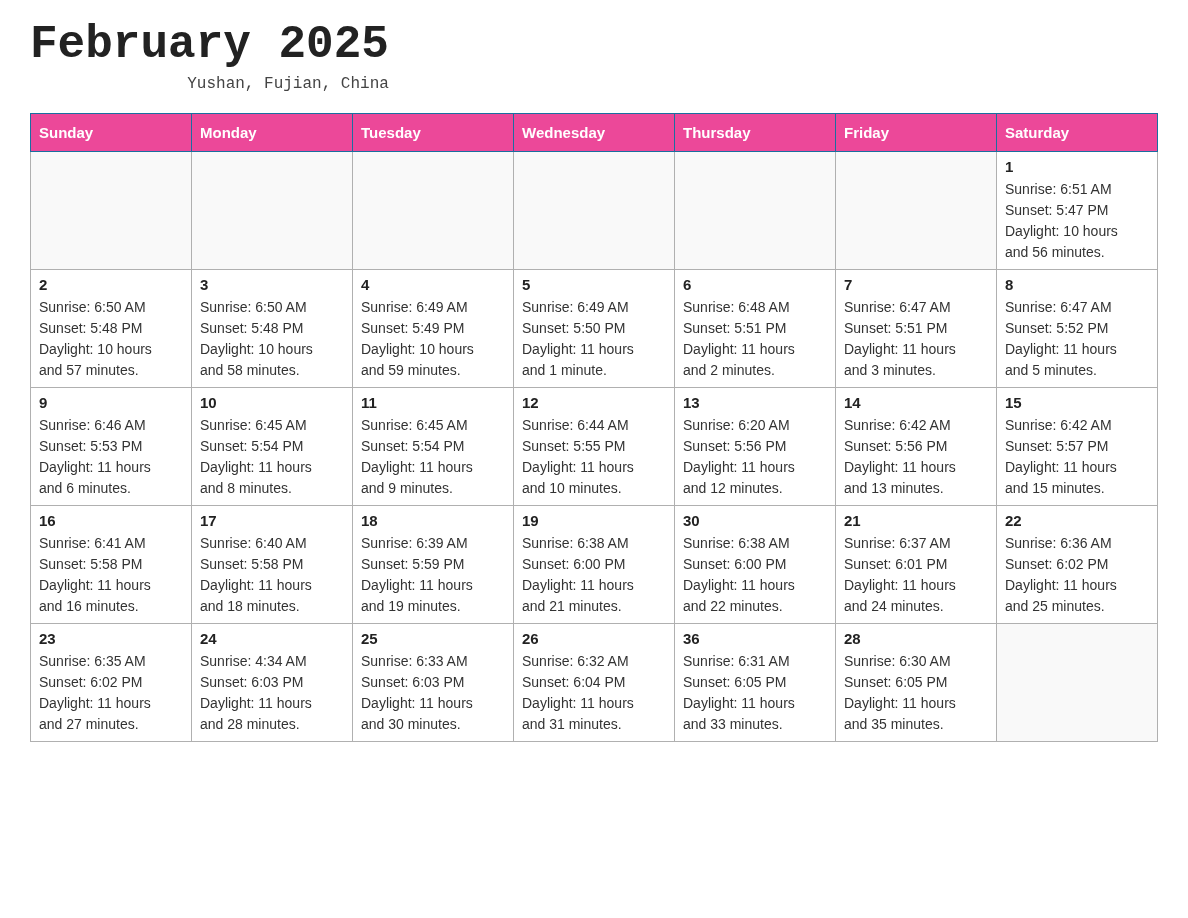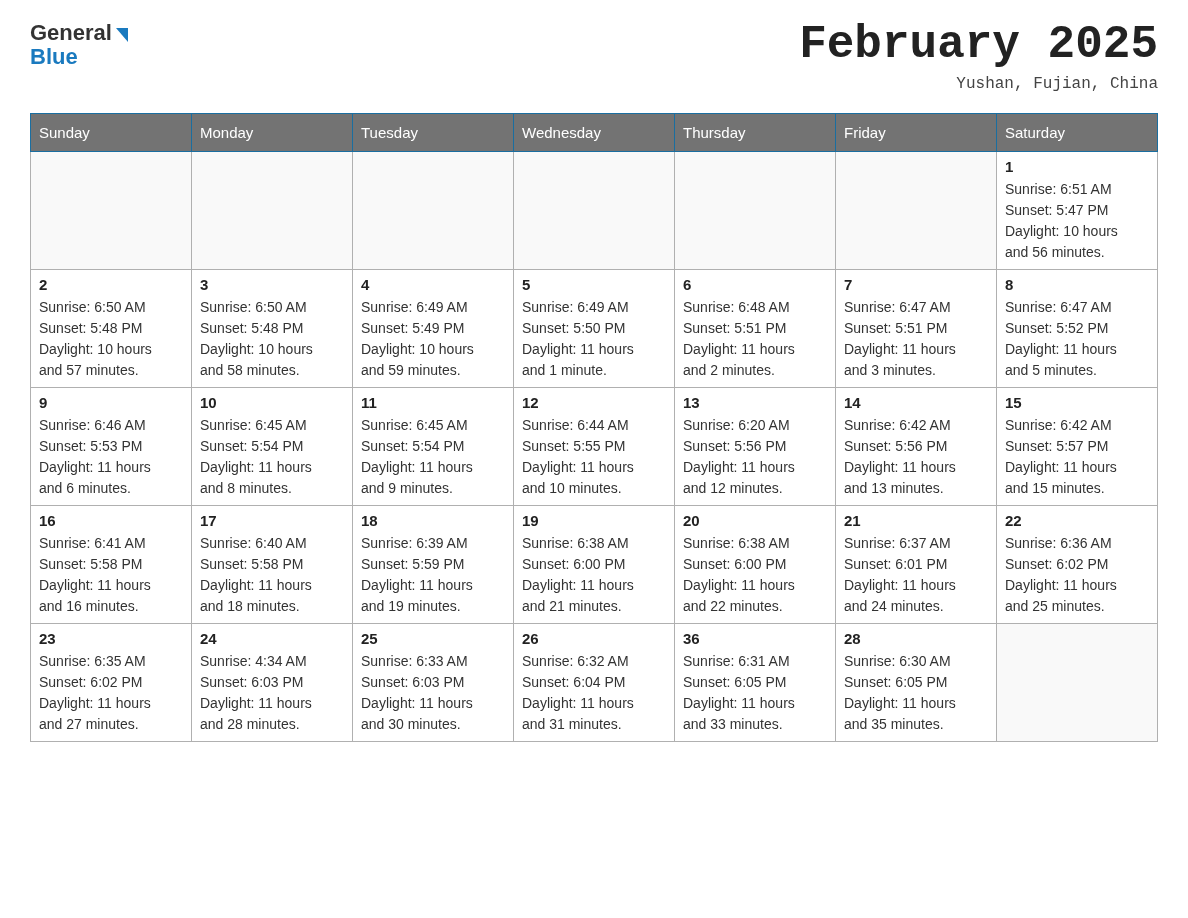--- a/index.html
+++ b/index.html
@@ -59,24 +59,24 @@
       font-size: 16px;
       color: #444;
       margin-top: 4px;
     }
     table {
       width: 100%;
       border-collapse: collapse;
       table-layout: fixed;
     }
     thead tr th {
-      background-color: #737373;
+      background-color: #ec4899;
       color: #fff;
       font-size: 15px;
-      font-weight: normal;
+      font-weight: bold;
       padding: 10px 8px;
       text-align: left;
       border: 1px solid #1a6ea0;
     }
     tbody tr td {
       vertical-align: top;
       border: 1px solid #b0b0b0;
       padding: 6px 8px;
       font-size: 12px;
       color: #333;
@@ -98,27 +98,20 @@
       background: #f9f9f9;
     }
     tbody tr:last-child td {
       border-bottom: 1px solid #b0b0b0;
     }
   </style>
 </head>
 <body>
 
 <div class="header">
-  <div class="logo">
-    <div class="logo-top">
-      <span class="logo-general">General</span>
-      <span class="logo-arrow"></span>
-    </div>
-    <span class="logo-blue">Blue</span>
-  </div>
   <div class="title-block">
     <div class="calendar-title">February 2025</div>
     <div class="calendar-subtitle">Yushan, Fujian, China</div>
   </div>
 </div>
 
 <table>
   <thead>
     <tr>
     <th>Sunday</th>
@@ -271,21 +264,21 @@
 and 19 minutes.</div>
         </td>
         <td>
           <span class="day-number">19</span>
           <div class="day-info" style="white-space: pre-line;">Sunrise: 6:38 AM
 Sunset: 6:00 PM
 Daylight: 11 hours
 and 21 minutes.</div>
         </td>
         <td>
-          <span class="day-number">20</span>
+          <span class="day-number">30</span>
           <div class="day-info" style="white-space: pre-line;">Sunrise: 6:38 AM
 Sunset: 6:00 PM
 Daylight: 11 hours
 and 22 minutes.</div>
         </td>
         <td>
           <span class="day-number">21</span>
           <div class="day-info" style="white-space: pre-line;">Sunrise: 6:37 AM
 Sunset: 6:01 PM
 Daylight: 11 hours

